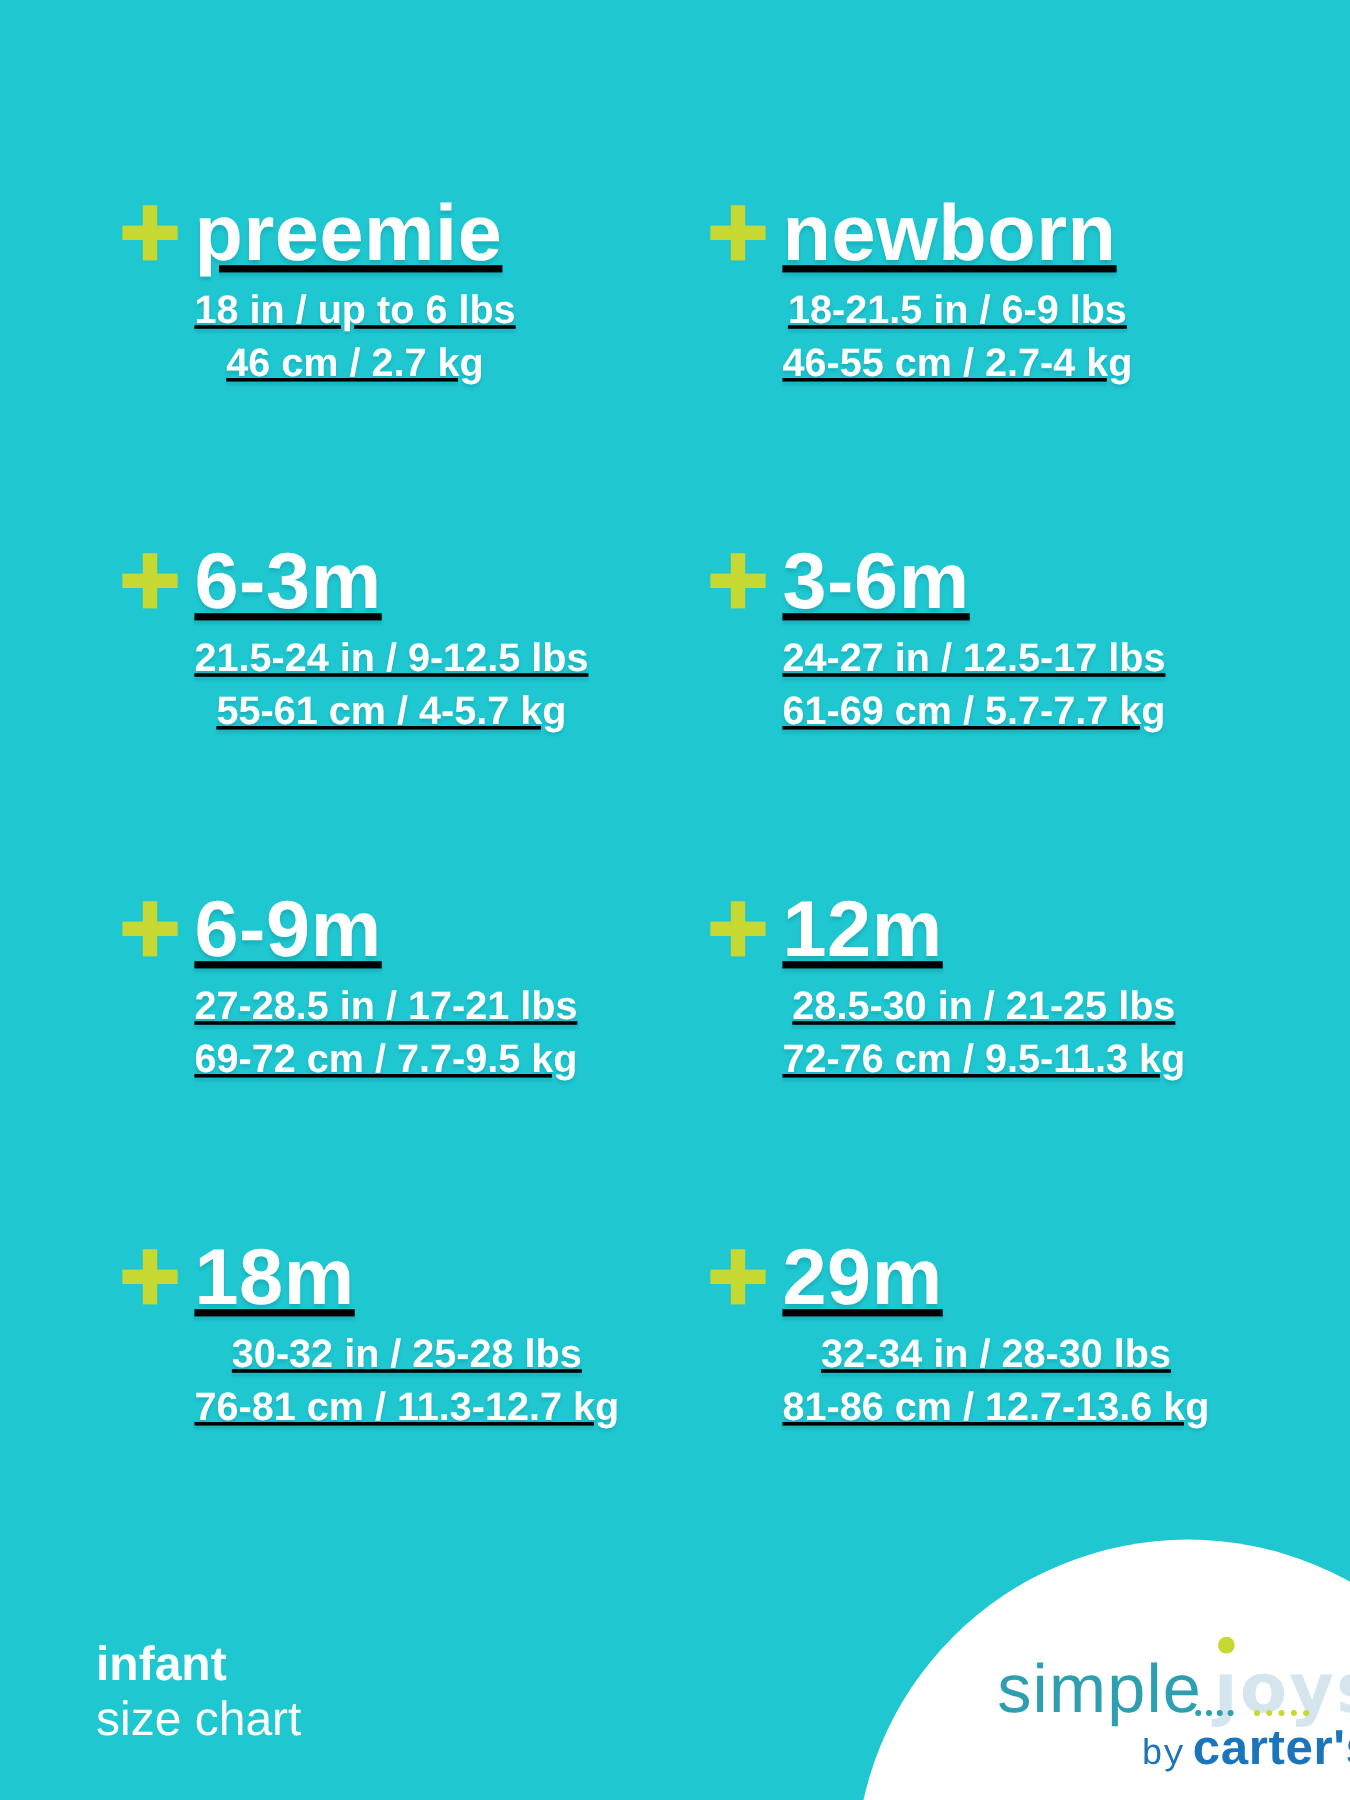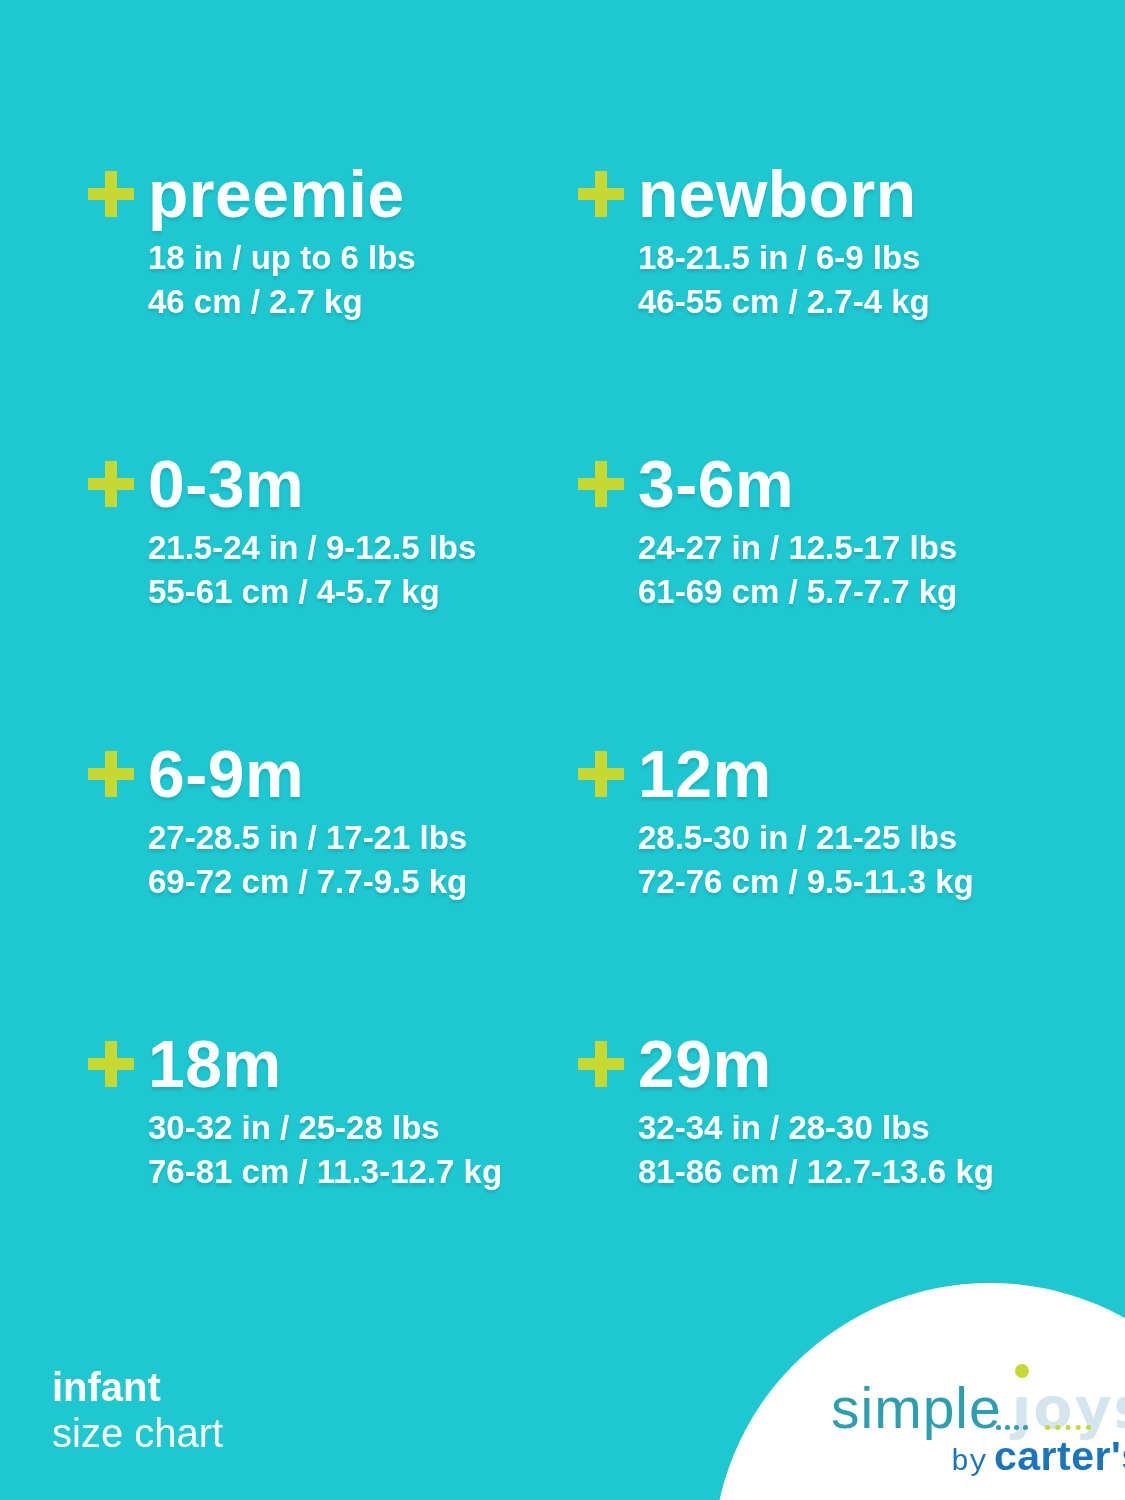--- a/index.html
+++ b/index.html
@@ -15,25 +15,26 @@
   body {
     position: relative;
     background: var(--bg);
     overflow: hidden;
     font-family: "Liberation Sans", "DejaVu Sans", sans-serif;
   }
 
   
   .sizes-grid {
     position: absolute;
-    left: 88px;
+    left: 102px;
     top: 158px;
     display: grid;
     grid-template-columns: 490px auto;
     grid-template-rows: repeat(4, 290px);
+    text-decoration: underline;
   }
   .size-entry { display: flex; align-items: flex-start; }
   .plus {
     position: relative;
     width: 46px; height: 46px;
     flex: 0 0 46px;
     margin-right: 14px;
     margin-top: 13px;
   }
   .plus::before {
@@ -50,27 +51,28 @@
   .size-name {
     font-size: 66px;
     font-weight: 700;
     line-height: 72px;
     letter-spacing: 0.5px;
   }
   .size-line {
     font-size: 33px;
     font-weight: 700;
     line-height: 44px;
+    text-align: center;
   }
   .size-line.first { margin-top: 6px; }
 
   
   .footer {
     position: absolute;
-    left: 52px; top: 1364px;
+    left: 80px; top: 1364px;
     color: var(--white);
     line-height: 46px;
     font-size: 40px;
   }
   .footer .title { font-weight: 700; }
   .footer .subtitle { font-weight: 400; }
 
   
   .logo-circle {
     position: absolute;
@@ -152,21 +154,21 @@
     <div class="size-text">
       <div class="size-name">newborn</div>
       <div class="size-line first">18-21.5 in / 6-9 lbs</div>
       <div class="size-line">46-55 cm / 2.7-4 kg</div>
     </div>
   </div>
 
   <div class="size-entry">
     <span class="plus"></span>
     <div class="size-text">
-      <div class="size-name">0-3m</div>
+      <div class="size-name">6-3m</div>
       <div class="size-line first">21.5-24 in / 9-12.5 lbs</div>
       <div class="size-line">55-61 cm / 4-5.7 kg</div>
     </div>
   </div>
 
   <div class="size-entry">
     <span class="plus"></span>
     <div class="size-text">
       <div class="size-name">3-6m</div>
       <div class="size-line first">24-27 in / 12.5-17 lbs</div>

